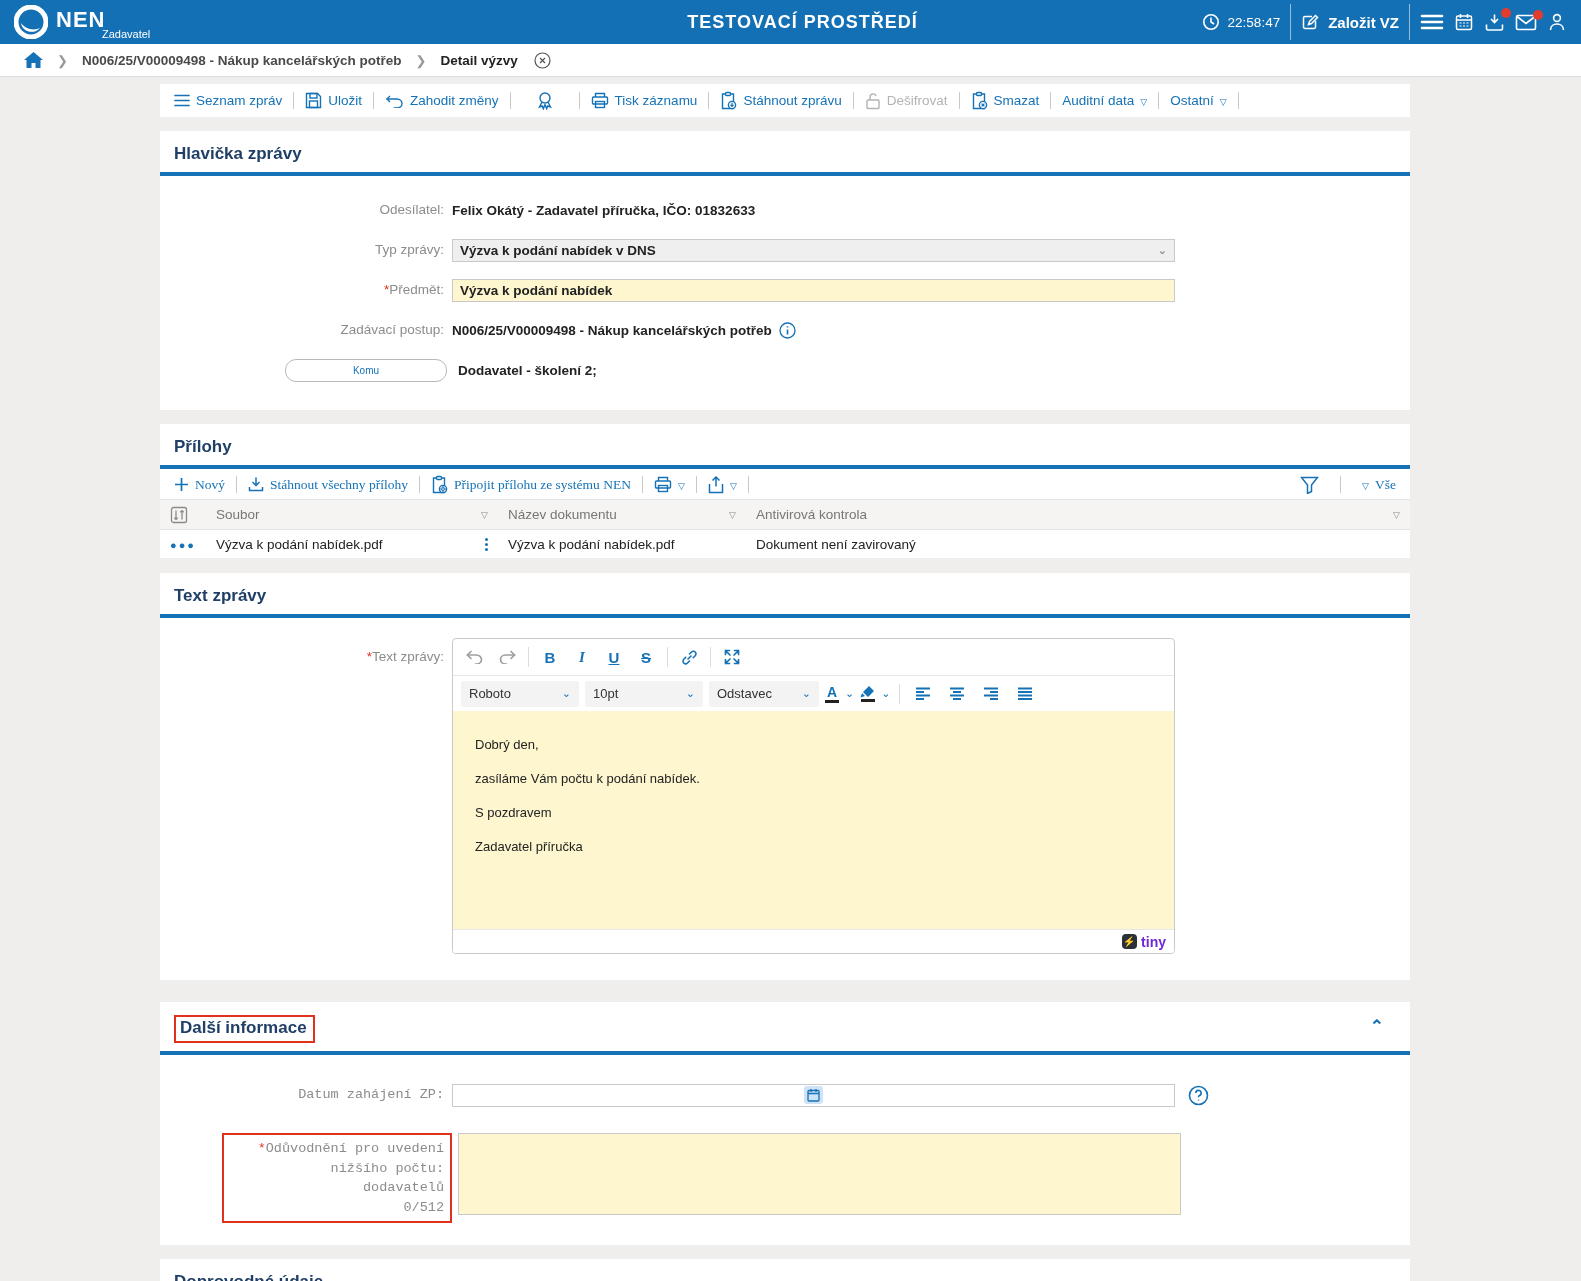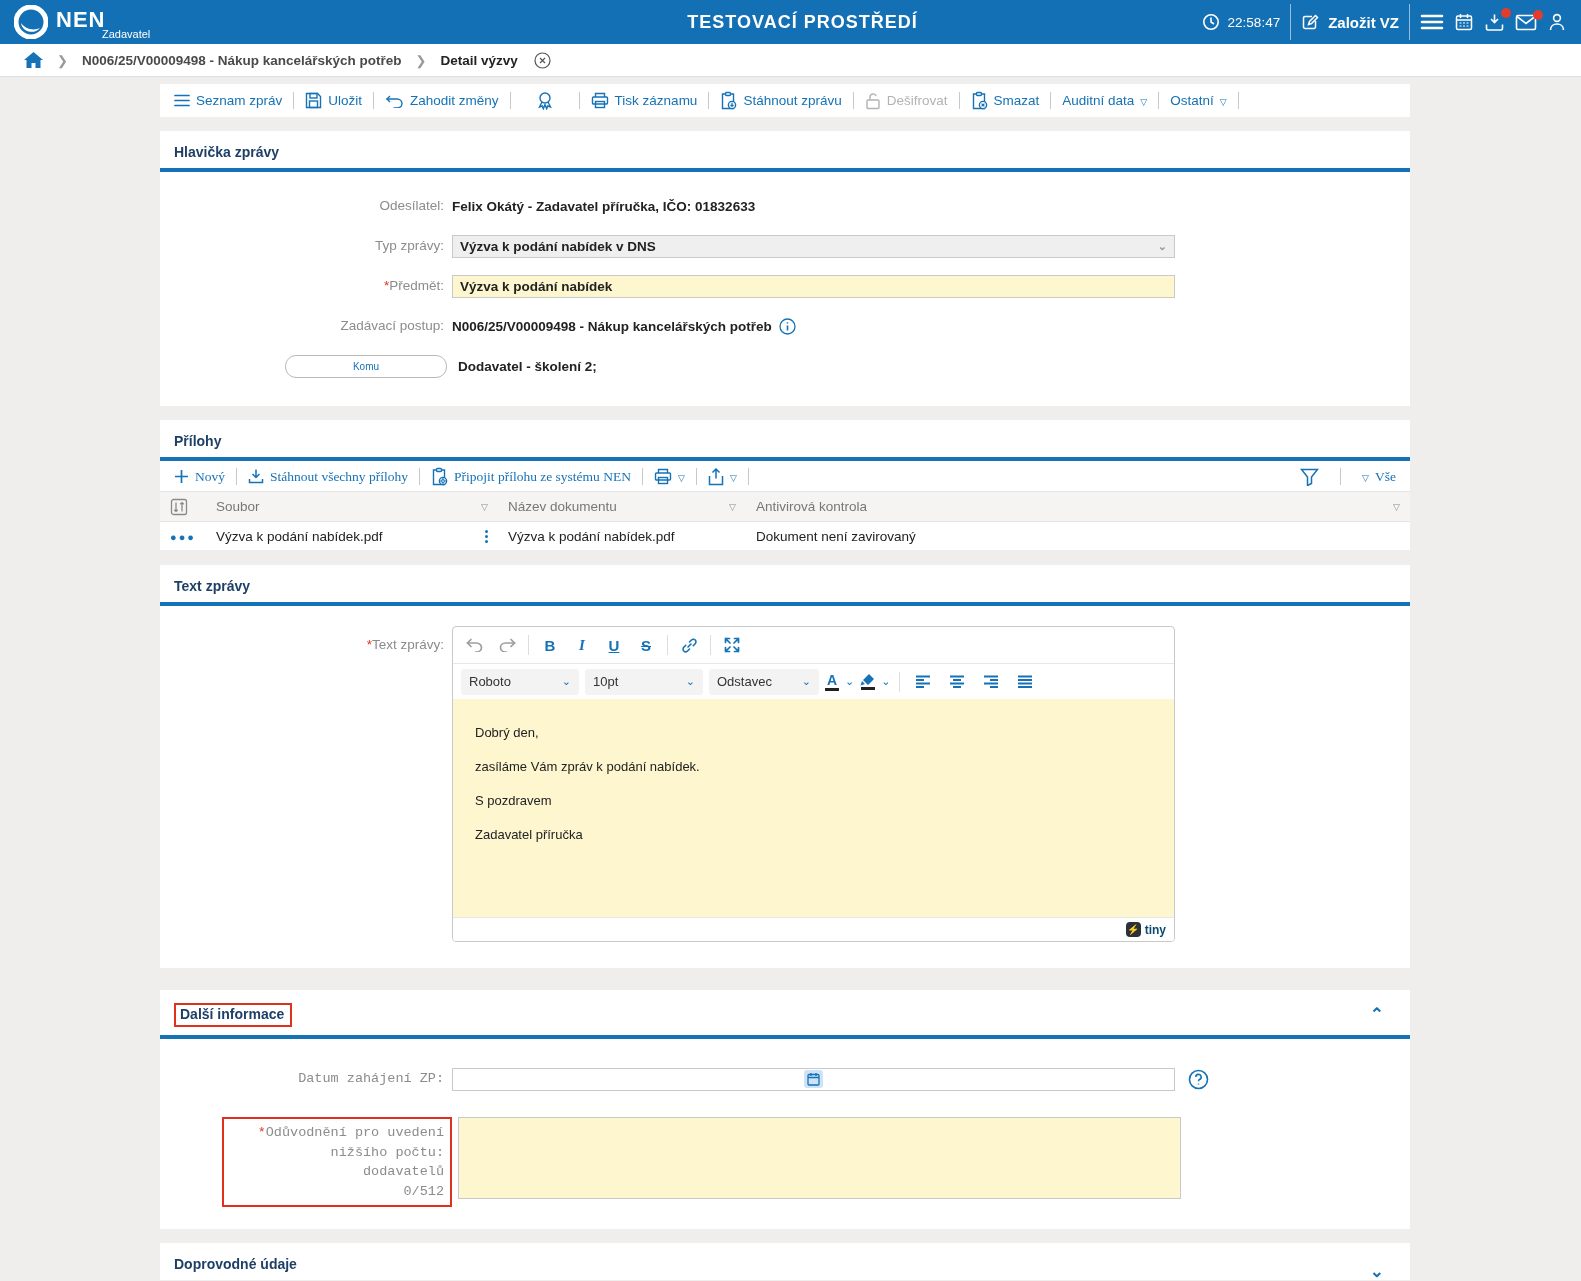--- a/index.html
+++ b/index.html
@@ -58,21 +58,21 @@
     background:#fff; height:33px; display:flex; align-items:center;
     padding:0 14px; color:#1572b6; margin-bottom:14px;
   }
   .ab-item { display:flex; align-items:center; gap:6px; cursor:pointer; white-space:nowrap; }
   .ab-sep { width:1px; height:17px; background:#c9c9c9; margin:0 11px; }
   .ab-disabled { color:#b3b3b3; cursor:default; }
   .tri { font-size:9px; position:relative; top:1px; }
 
   
   .section-head { position:relative; padding:13px 14px 8px 14px; }
-  .section-title { font-size:14px; font-weight:bold; color:#1f3f66; display:inline-block; }
+  .section-title { font-size:17px; font-weight:bold; color:#1f3f66; display:inline-block; }
   .section-underline { height:4px; background:#1572b6; }
   .red-outline { border:2px solid #e0301e; padding:1px 6px 3px 4px; }
   .collapse-chevron {
     position:absolute; right:26px; top:16px; color:#1572b6;
     font-size:17px; font-weight:bold; cursor:pointer; line-height:1;
   }
 
   
   .fields { padding:14px 0 20px 0; }
   .frow { display:flex; align-items:center; min-height:40px; }
@@ -148,21 +148,21 @@
   .ed-i { font-style:italic; font-family:"Liberation Serif", serif; }
   .ed-u { text-decoration:underline; }
   .ed-s { text-decoration:line-through; }
   .color-btn { display:flex; flex-direction:column; align-items:center; justify-content:center; gap:1px; cursor:pointer; }
   .color-btn .glyph { color:#1572b6; font-weight:bold; font-size:14px; line-height:1; }
   .color-btn .bar { width:14px; height:3px; background:#222; }
   .ed-content { background:#fdf6cf; height:218px; padding:8px 22px; }
   .ed-content p { font-size:13px; color:#222; margin:18px 0 19px 0; }
   .ed-status { height:24px; background:#fff; border-top:1px solid #e7e7e7; display:flex; align-items:center; justify-content:flex-end; padding:0 8px; gap:4px; }
   .tiny-logo { width:15px; height:15px; background:#2b3138; border-radius:4px; color:#fff; font-size:10px; display:flex; align-items:center; justify-content:center; font-weight:bold; }
-  .tiny-text { color:#0c4a6e; font-weight:bold; font-size:12px; }
+  .tiny-text { color:#6d28d9; font-weight:bold; font-size:14px; }
 
   
   .addl-fields { padding:24px 0 22px 0;font-family:Liberation Mono, monospace; }
   .datum-row { display:flex; align-items:center; min-height:32px; }
   .datum-input {
     width:723px; height:23px; border:1px solid #c9c9c9; background:#fff;
     display:flex; align-items:center; justify-content:center; cursor:text;
   }
   .cal-chip { background:#cfe3f6; border-radius:3px; padding:2px 3px; cursor:pointer; }
   .help-circle { margin-left:13px; cursor:pointer; }
@@ -571,21 +571,21 @@
               </svg>
           </span>
           <span class="ed-btn">
             <svg width="16" height="13" viewBox="0 0 16 13" stroke="currentColor" stroke-width="2">
                 <path d="M1 1.5 h14 M1 5 h14 M1 8.5 h14 M1 12 h14"></path>
               </svg>
           </span>
         </div>
         <div class="ed-content">
           <p>Dobrý den,</p>
-          <p>zasíláme Vám zpráv k podání nabídek.</p>
+          <p>zasíláme Vám počtu k podání nabídek.</p>
           <p>S pozdravem</p>
           <p>Zadavatel příručka</p>
         </div>
         <div class="ed-status">
           <span class="tiny-logo">⚡</span>
           <span class="tiny-text">tiny</span>
         </div>
       </div>
     </div>
   </div>

